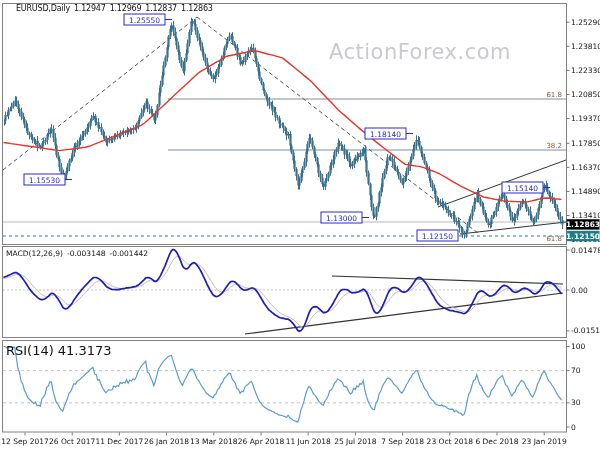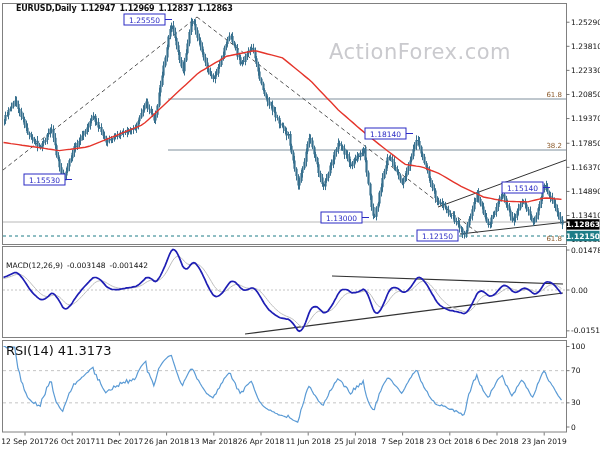--- a/index.html
+++ b/index.html
@@ -1,21 +1,21 @@
 <!DOCTYPE html>
 <html><head>
 <meta charset="utf-8">
 <style>
   html,body{margin:0;padding:0;background:#fff;}
   #wrap{position:relative;width:600px;height:450px;background:#fff;
         font-family:"DejaVu Sans",sans-serif;overflow:hidden;}
   #cv{position:absolute;left:0;top:0;}
   .ovl{position:absolute;font-size:8px;color:#111;white-space:pre;}
-  #title{left:6px;top:4px;font-weight:bold;letter-spacing:-0.2px;padding-left:10px;}
-  #macdlab{left:6px;top:249px;font-size:7.5px;margin-top:12px;}
+  #title{left:6px;top:4px;font-weight:normal;letter-spacing:-0.2px;padding-left:10px;}
+  #macdlab{left:6px;top:249px;font-size:7.5px;}
   #rsilab{left:6px;top:343px;font-size:13px;}
   .sp{margin-right:4px;}
 </style>
 </head>
 <body>
 
 <div id="wrap">
   <svg id="cv" width="600" height="450">
       <defs>
         <clipPath id="cmain">

